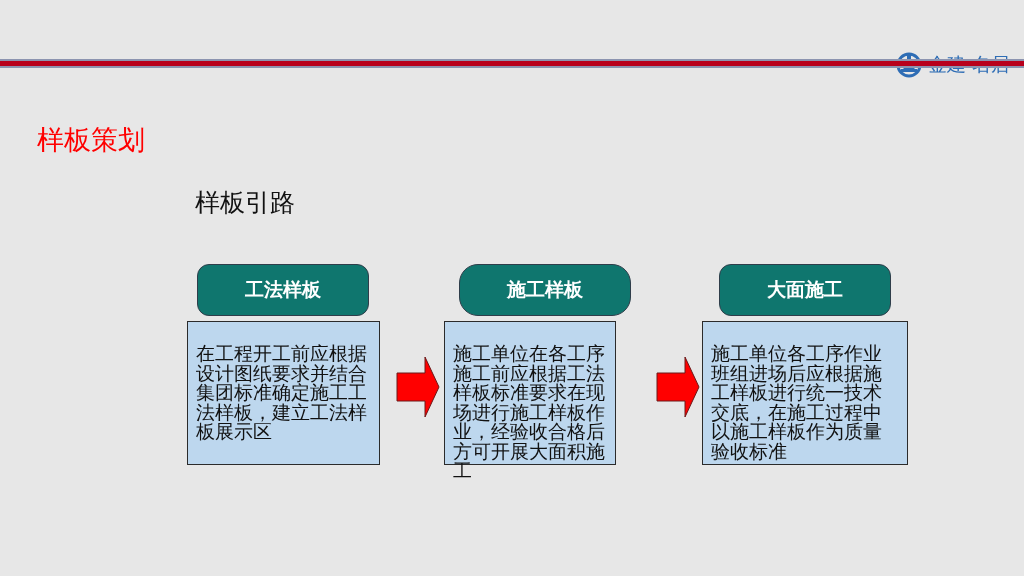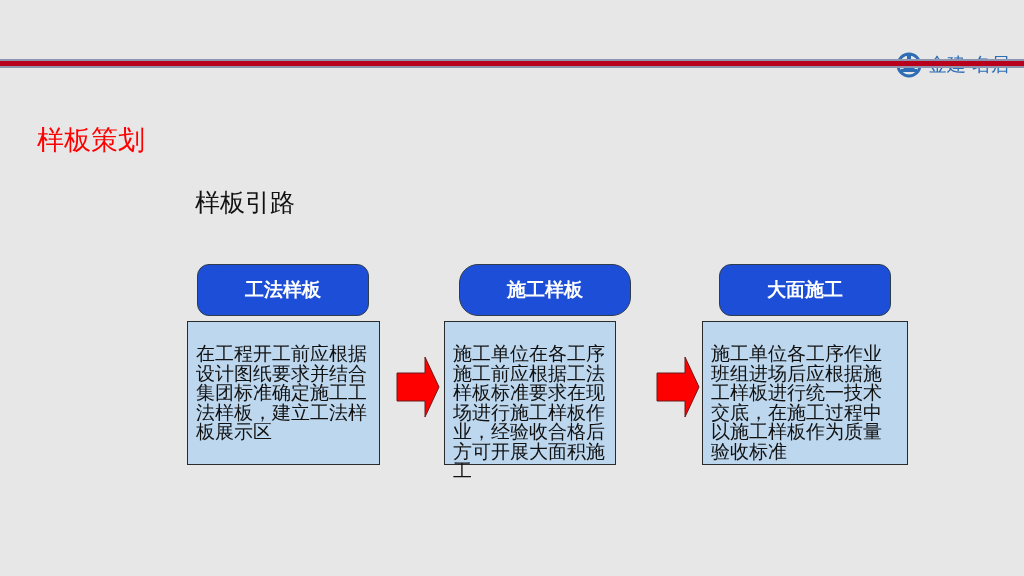--- a/index.html
+++ b/index.html
@@ -22,21 +22,21 @@
     .section-title {
       position: absolute; left: 37px; top: 82px;
       color: #ff0000; font-size: 27px; margin-top: 40px;
     }
     .sub-title {
       position: absolute; left: 195px; top: 186px;
       color: #111; font-size: 25px;
     }
     .step-head {
       position: absolute; top: 264px; height: 52px;
-      background: #1d4ed8; border: 1px solid #2f3d4a; border-radius: 12px;
+      background: #0f766e; border: 1px solid #2f3d4a; border-radius: 12px;
       box-sizing: border-box;
       display: flex; align-items: center; justify-content: center;
       color: #ffffff; font-weight: bold; font-size: 19px;
     }
     .step-body {
       position: absolute; top: 321px; height: 144px;
       background: #bdd7ee; border: 1px solid #2b2b2b;
       box-sizing: border-box;
       padding: 22px 8px 0 8px;
       color: #111; font-size: 19px; line-height: 19.5px;

